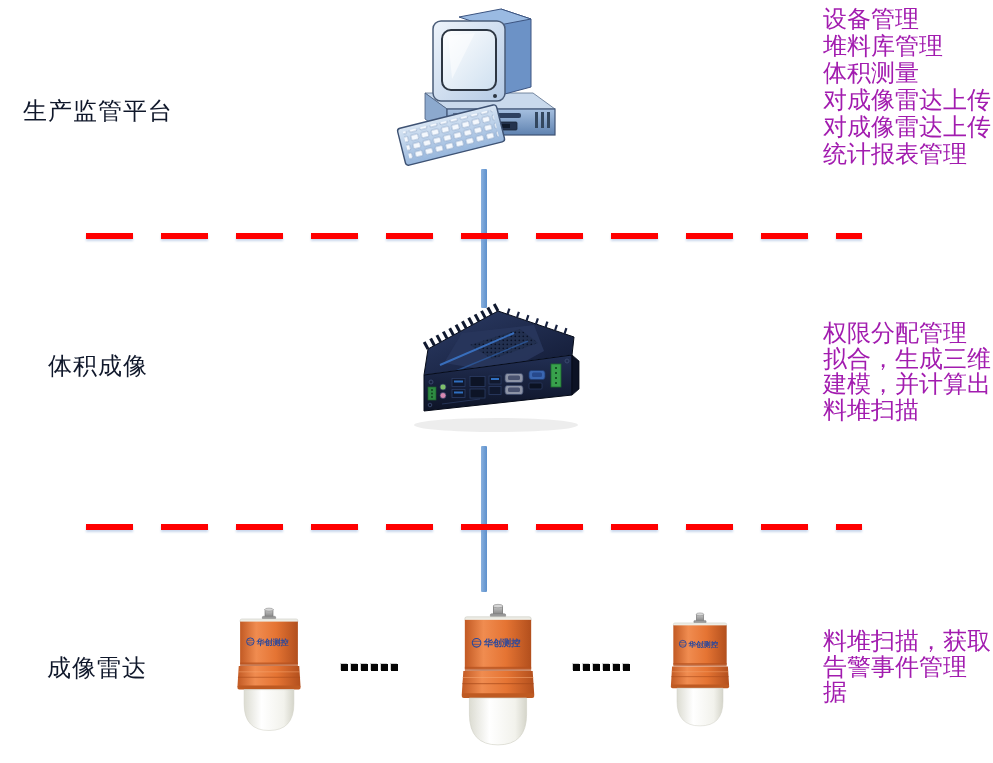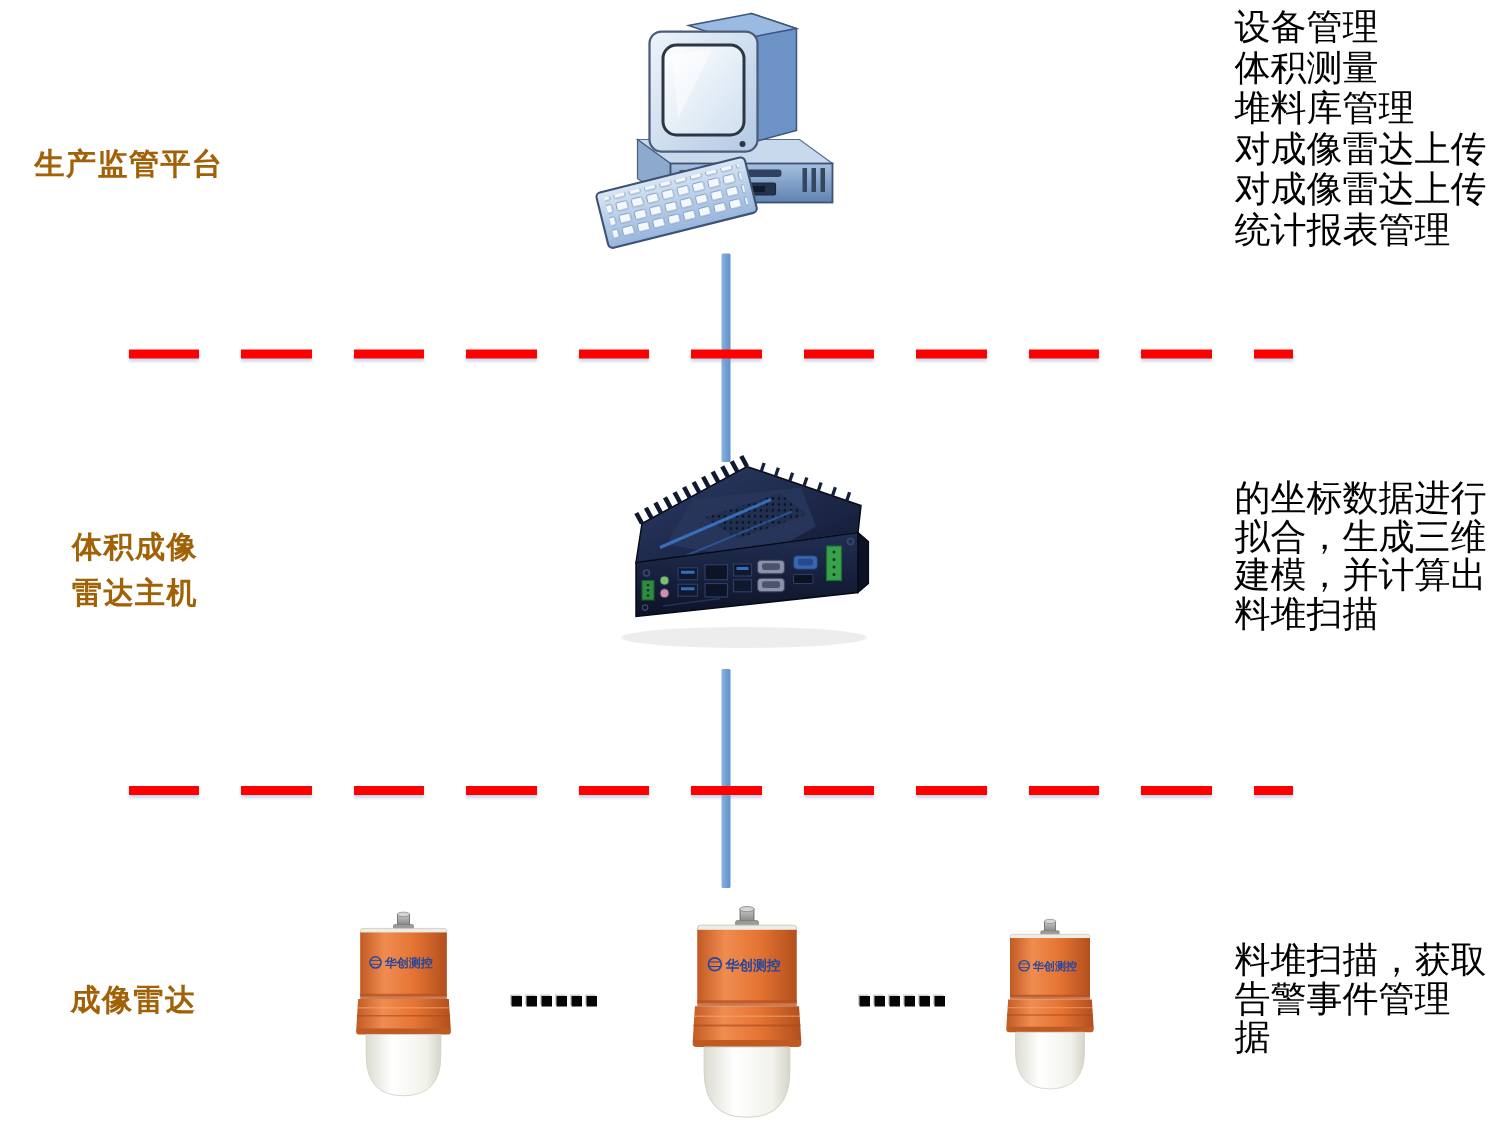--- a/index.html
+++ b/index.html
@@ -1,27 +1,27 @@
 <!DOCTYPE html>
 <html><head>
 <meta charset="utf-8">
 <style>
   html,body { margin:0; padding:0; background:#ffffff; }
   .canvas {
     position:relative; width:993px; height:763px; background:#ffffff;
     font-family:"Liberation Sans", sans-serif; overflow:hidden;
   }
   .tier-label {
-    position:absolute; color:#a16207; font-weight:bold; font-size:20px;
+    position:absolute; color:#0f172a; font-weight:normal; font-size:24px;
     line-height:31px; letter-spacing:1px; white-space:nowrap;
   }
   .lbl-platform { left:23px; top:95px; }
   .lbl-host     { left:48px; top:350px; }
   .lbl-radar    { left:47px; top:652px;text-align:right; }
-  .right-text { position:absolute; left:823px; color:#000000; font-size:24px; white-space:nowrap; }
+  .right-text { position:absolute; left:823px; color:#a21caf; font-size:24px; white-space:nowrap; }
   .feature-list  { top:5px;  line-height:27px; }
   .host-desc     { top:320px; line-height:25.5px; }
   .radar-desc    { top:628px; line-height:25.5px; }
   .vline {
     position:absolute; left:481px; width:6px;
     background:linear-gradient(90deg,#8AB1DE,#5D90CC); border-radius:1px;
   }
   .vline1 { top:169px; height:139px; }
   .vline2 { top:446px; height:146px; }
   .dashline {
@@ -135,33 +135,32 @@
     <rect x="158" y="109" width="3" height="16" fill="#33475F"></rect>
 
     <g transform="translate(8,126) rotate(-14)">
       <rect x="0" y="0" width="102" height="38" rx="3" fill="url(#kbG)" stroke="#3E5273" stroke-width="1.4"></rect>
       <rect x="5" y="4" width="92" height="30" fill="url(#keysPat)"></rect>
     </g>
   </svg>
 
   <div class="right-text feature-list">
     <div>设备管理</div>
+    <div>堆料库管理</div>
     <div>体积测量</div>
-    <div>堆料库管理</div>
     <div>对成像雷达上传</div>
     <div>对成像雷达上传</div>
     <div>统计报表管理</div>
   </div>
 
   <div class="vline vline1"></div>
   <div class="dashline dash1"></div>
 
   <div class="tier-label lbl-host">
     <div>体积成像</div>
-    <div>雷达主机</div>
   </div>
 
   <svg class="devsvg server-svg" width="182" height="134" viewBox="0 0 182 134">
     <defs>
       <linearGradient id="srvTop" x1="0" y1="0" x2="1" y2="1">
         <stop offset="0" stop-color="#2C3C66"></stop>
           <stop offset="1" stop-color="#121A34"></stop>
       </linearGradient>
       <linearGradient id="srvFront" x1="0" y1="0" x2="0" y2="1">
         <stop offset="0" stop-color="#222F54"></stop>
@@ -236,21 +235,21 @@
     <circle cx="154" cy="65" r="1" fill="#0F3A1C"></circle>
       <circle cx="154" cy="70" r="1" fill="#0F3A1C"></circle>
     <circle cx="154" cy="75" r="1" fill="#0F3A1C"></circle>
       <circle cx="154" cy="80" r="1" fill="#0F3A1C"></circle>
     <circle cx="165" cy="58" r="2" fill="none" stroke="#39486E" stroke-width="1"></circle>
     <circle cx="28" cy="102" r="1.8" fill="none" stroke="#39486E" stroke-width="0.9"></circle>
     <line x1="40" y1="101" x2="78" y2="96" stroke="#2A3A60" stroke-width="1" opacity="0.8"></line>
   </svg>
 
   <div class="right-text host-desc">
-    <div>的坐标数据进行</div>
+    <div>权限分配管理</div>
     <div>拟合，生成三维</div>
     <div>建模，并计算出</div>
     <div>料堆扫描</div>
   </div>
 
   <div class="vline vline2"></div>
   <div class="dashline dash2"></div>
 
   <div class="tier-label lbl-radar">成像雷达</div>
 

